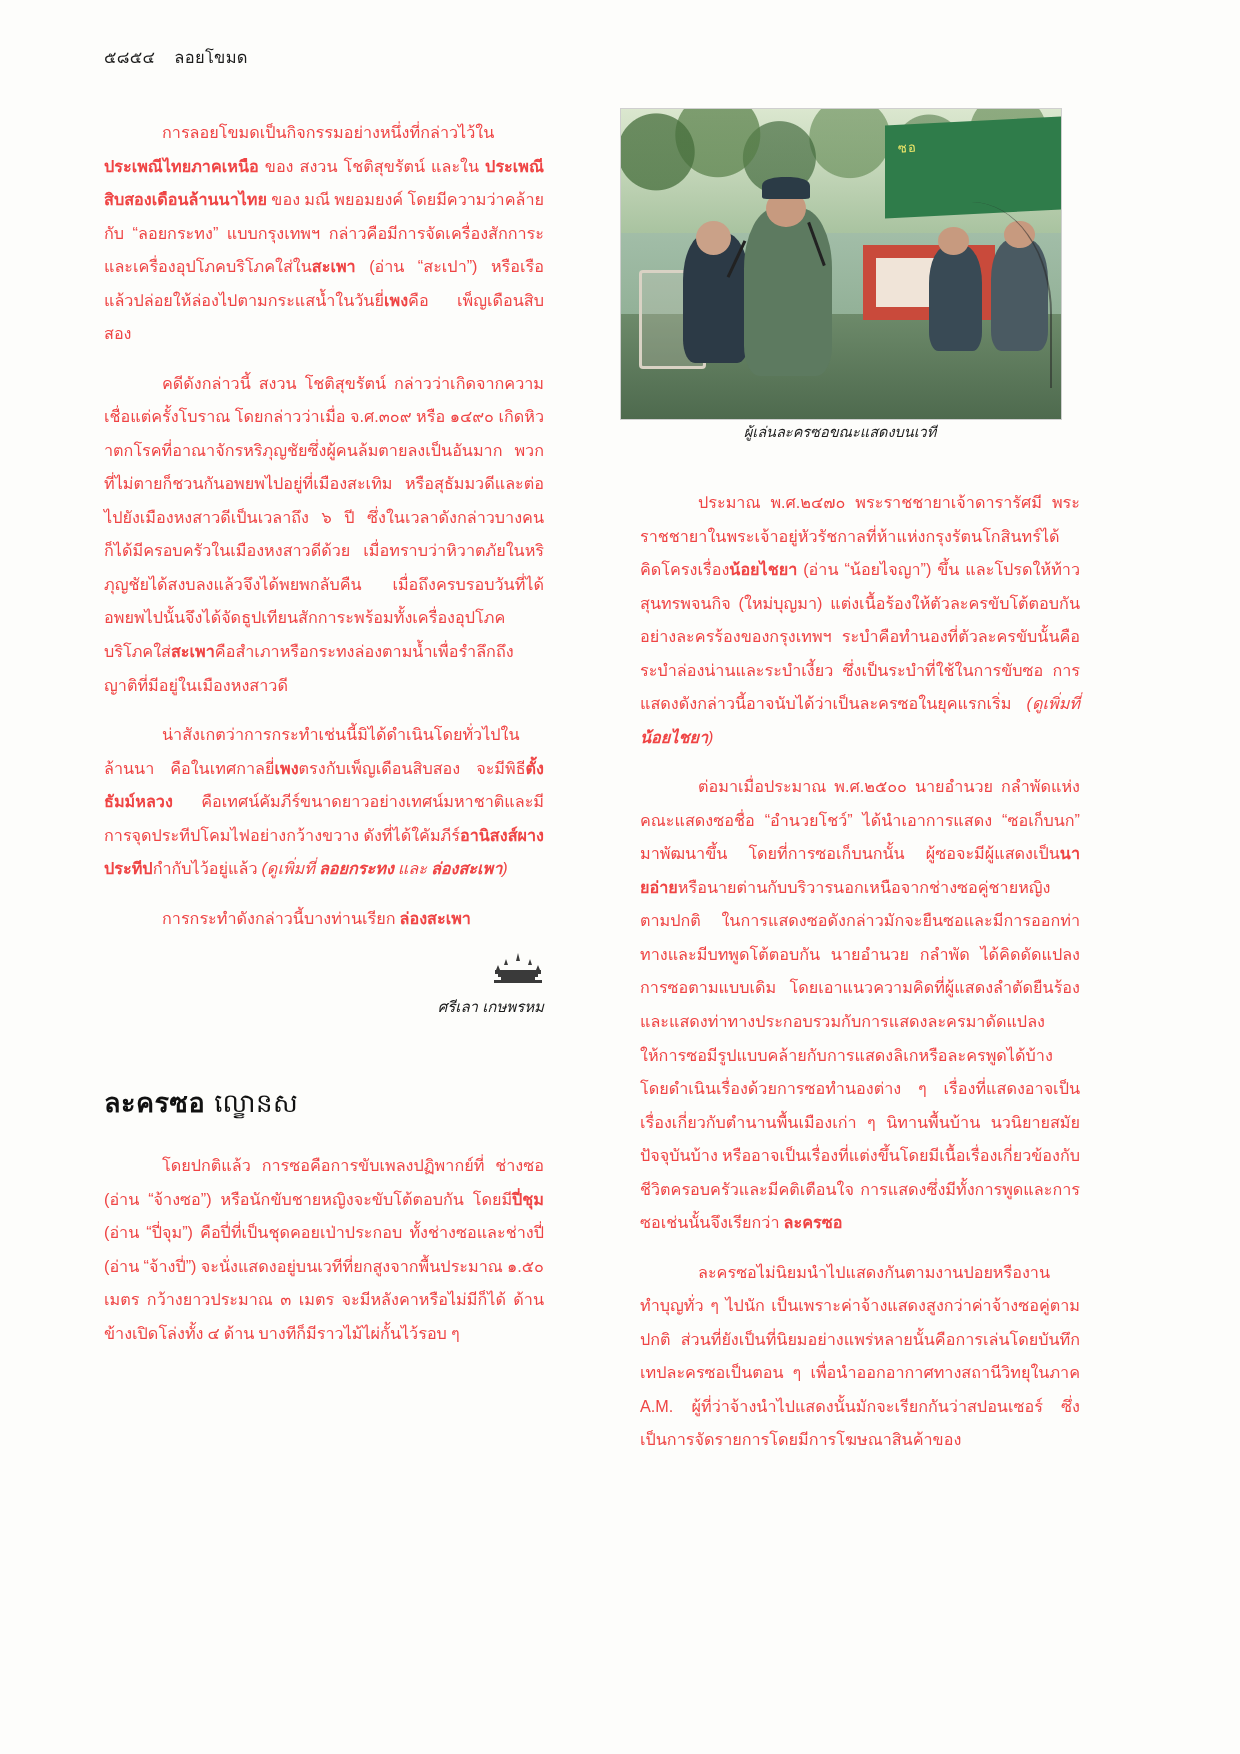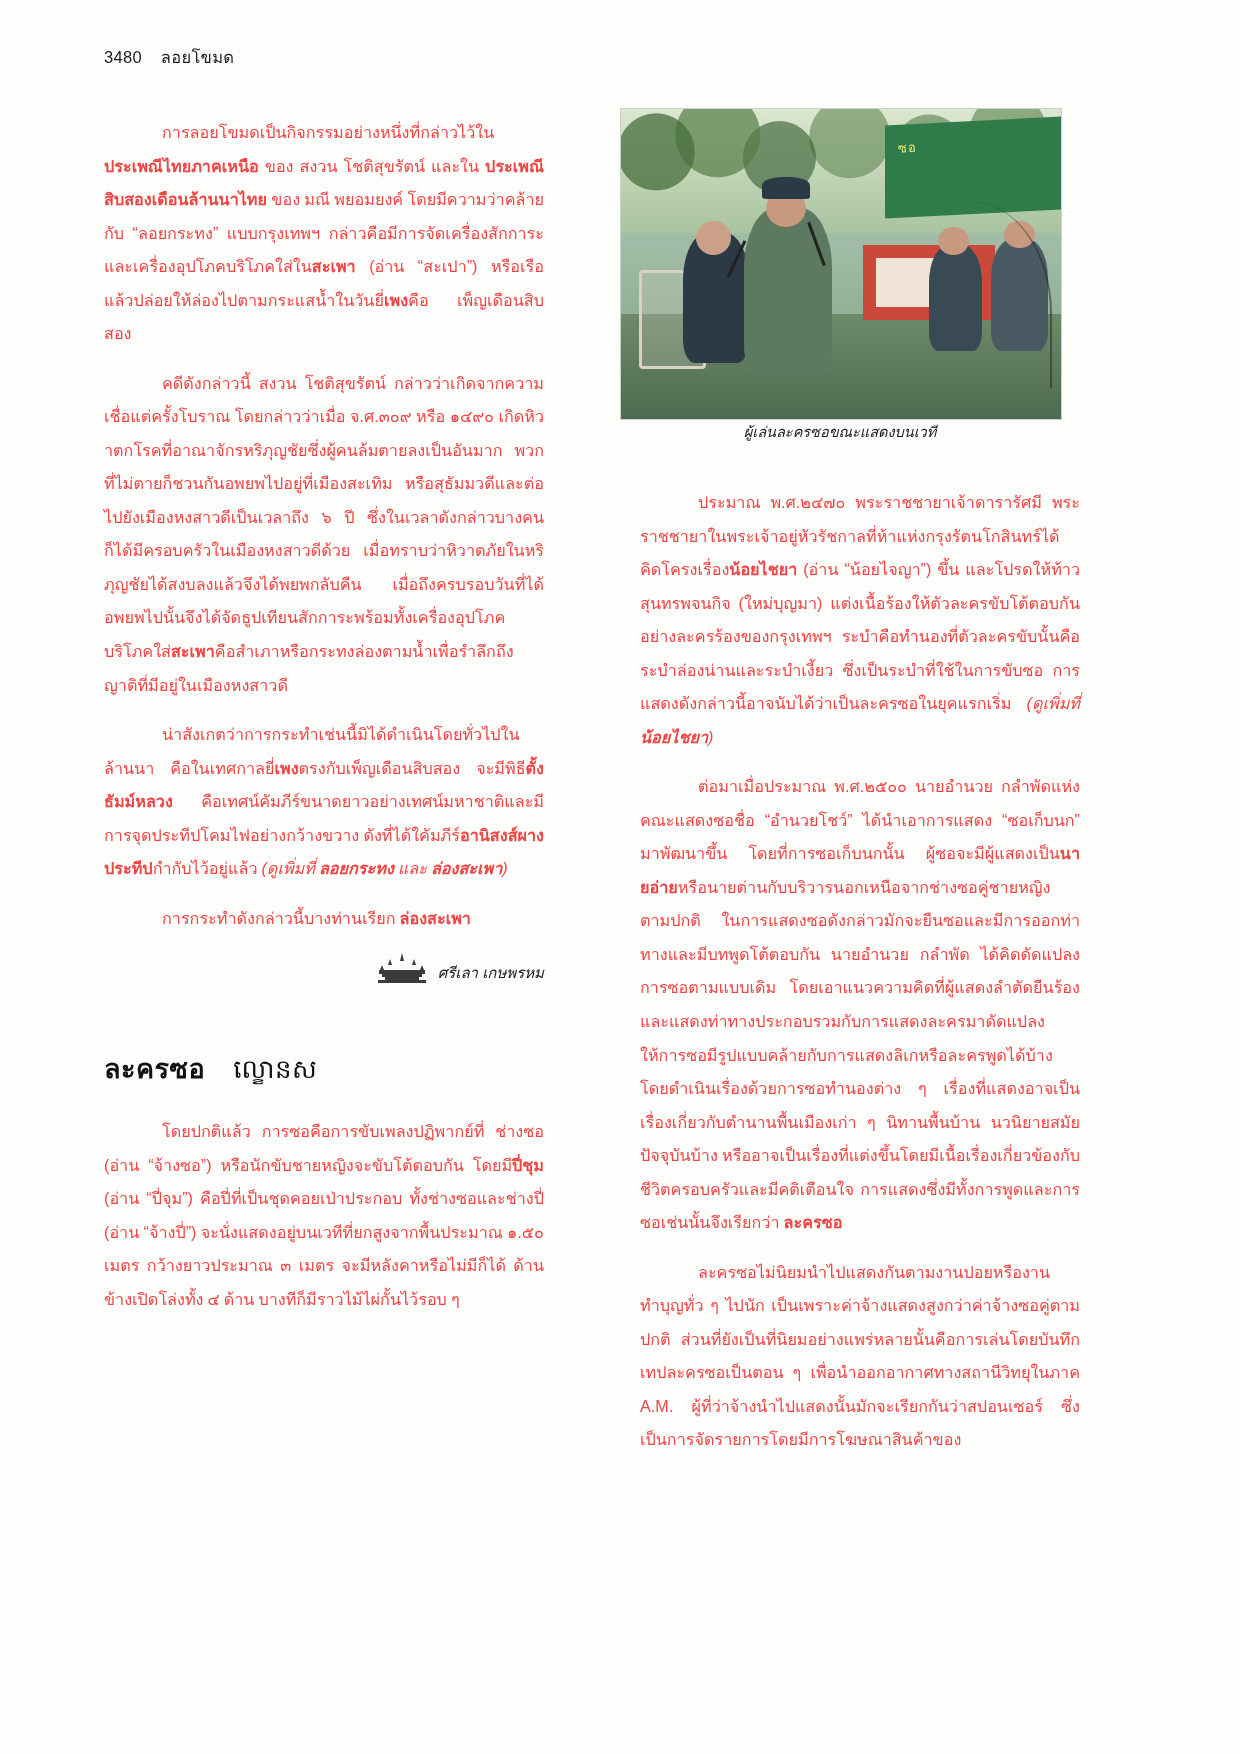--- a/index.html
+++ b/index.html
@@ -59,21 +59,21 @@
   h2.entry-title2 {
     font-size: 27px;
     font-weight: bold;
     margin: 0 0 24px 0;
     color: #111;
     letter-spacing: 0.5px;
   }
   h2.entry-title2 .khmer {
     font-size: 26px;
     font-weight: normal;
-    margin-left: 28px;
+    margin-left: 9px;
   }
   p.body {
     font-size: 16.2px;
     line-height: 2.07;
     margin: 16px 0 2px 0;
     text-align: justify;
     text-justify: inter-word;
     text-indent: 58px;
     color: #ef4444;
     word-spacing: -0.5px;
@@ -83,20 +83,21 @@
   .sig {
     margin-top: 16px;
     text-align: right;
     font-size: 15px;
     font-style: italic;
     color: #1a1a1a;
     display: flex;
     justify-content: flex-end;
     align-items: flex-end;
     gap: 10px;
+    flex-direction: column;
   }
   .sig-mark {
     display: inline-block;
     width: 52px;
     height: 34px;
     position: relative;
   }
   .spacer-big { height: 62px; }
   
   .photo-wrap {
@@ -185,21 +186,21 @@
     top: 470px;
     width: 440px;
   }
 </style>
 </head>
 <body>
 
 <div class="page">
 
   <div class="running-head">
-    <span class="folio">3480</span>
+    <span class="folio">๕๘๕๔</span>
     <span>ลอยโขมด</span>
   </div>
 
   <div class="col-left">
 
 
     <p class="body">การลอยโขมดเป็นกิจกรรมอย่างหนึ่งที่กล่าวไว้ใน <b>ประเพณีไทยภาคเหนือ</b> ของ สงวน โชติสุขรัตน์ และใน <b>ประเพณีสิบสองเดือนล้านนาไทย</b> ของ มณี พยอมยงค์ โดยมีความว่าคล้ายกับ “ลอยกระทง” แบบกรุงเทพฯ กล่าวคือมีการจัดเครื่องสักการะและเครื่องอุปโภคบริโภคใส่ใน<b>สะเพา</b> (อ่าน “สะเปา”) หรือเรือ แล้วปล่อยให้ล่องไปตามกระแสน้ำในวันยี่<b>เพง</b>คือ เพ็ญเดือนสิบสอง</p>
     <p class="body">คดีดังกล่าวนี้ สงวน โชติสุขรัตน์ กล่าวว่าเกิดจากความเชื่อแต่ครั้งโบราณ โดยกล่าวว่าเมื่อ จ.ศ.๓๐๙ หรือ ๑๔๙๐ เกิดหิวาตกโรคที่อาณาจักรหริภุญชัยซึ่งผู้คนล้มตายลงเป็นอันมาก พวกที่ไม่ตายก็ชวนกันอพยพไปอยู่ที่เมืองสะเทิม หรือสุธัมมวดีและต่อไปยังเมืองหงสาวดีเป็นเวลาถึง ๖ ปี ซึ่งในเวลาดังกล่าวบางคนก็ได้มีครอบครัวในเมืองหงสาวดีด้วย เมื่อทราบว่าหิวาตภัยในหริภุญชัยได้สงบลงแล้วจึงได้พยพกลับคืน เมื่อถึงครบรอบวันที่ได้อพยพไปนั้นจึงได้จัดธูปเทียนสักการะพร้อมทั้งเครื่องอุปโภคบริโภคใส่<b>สะเพา</b>คือสำเภาหรือกระทงล่องตามน้ำเพื่อรำลึกถึงญาติที่มีอยู่ในเมืองหงสาวดี</p>
     <p class="body">น่าสังเกตว่าการกระทำเช่นนี้มิได้ดำเนินโดยทั่วไปในล้านนา คือในเทศกาลยี่<b>เพง</b>ตรงกับเพ็ญเดือนสิบสอง จะมีพิธี<b>ตั้งธัมม์หลวง</b> คือเทศน์คัมภีร์ขนาดยาวอย่างเทศน์มหาชาติและมีการจุดประทีปโคมไฟอย่างกว้างขวาง ดังที่ได้ใคัมภีร์<b>อานิสงส์ผางประทีป</b>กำกับไว้อยู่แล้ว <i>(ดูเพิ่มที่ <b>ลอยกระทง</b> และ <b>ล่องสะเพา</b>)</i></p>
     <p class="body">การกระทำดังกล่าวนี้บางท่านเรียก <b>ล่องสะเพา</b></p>

